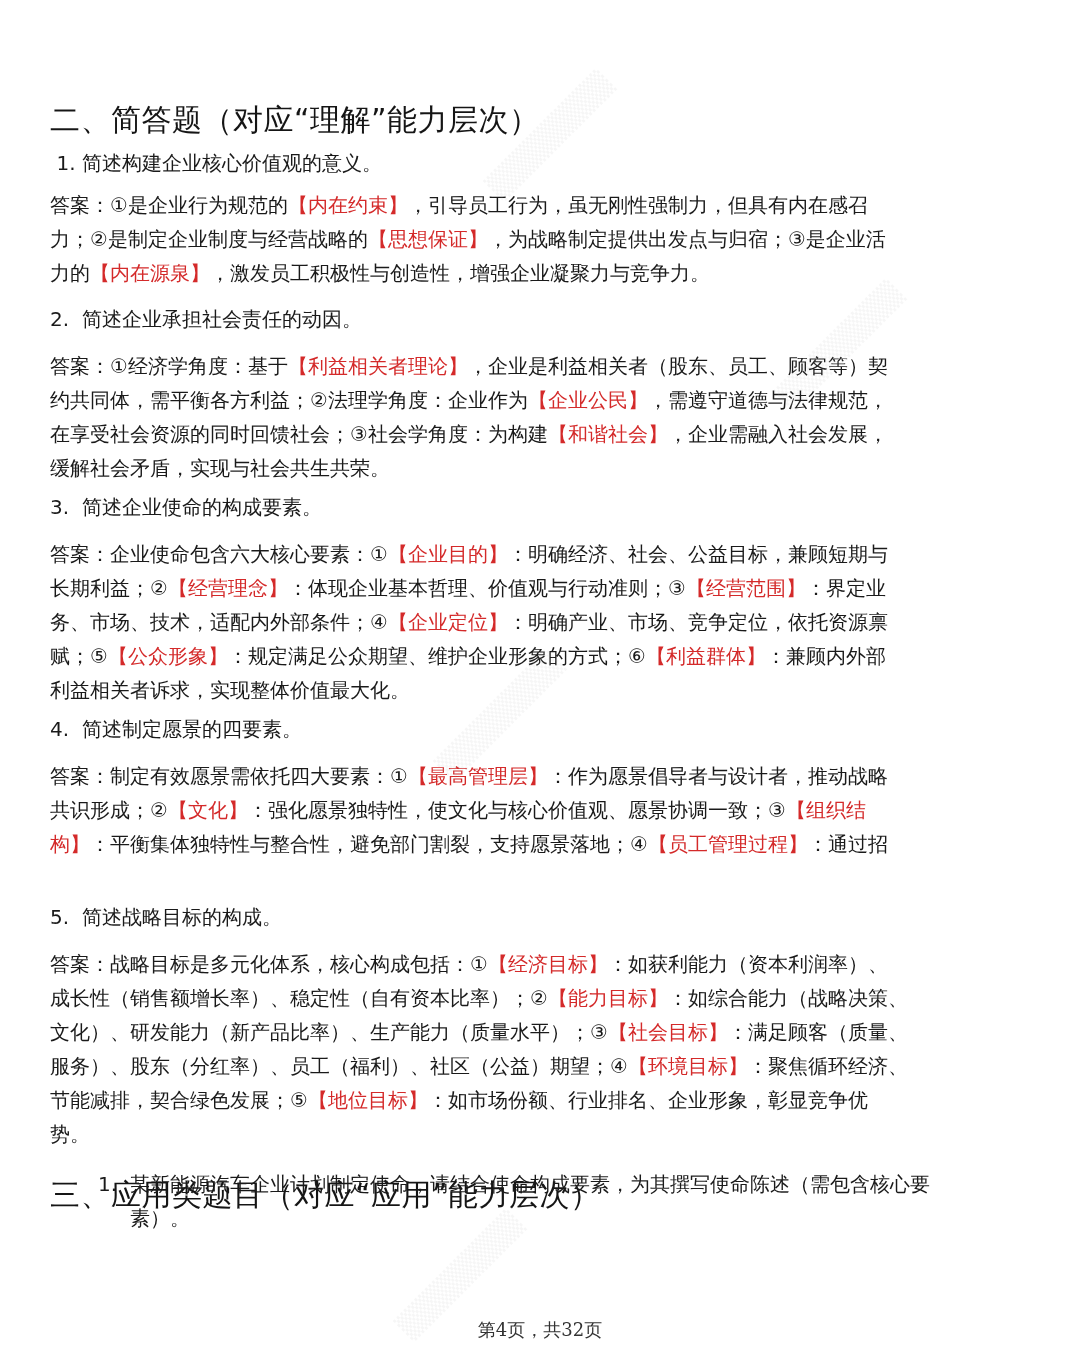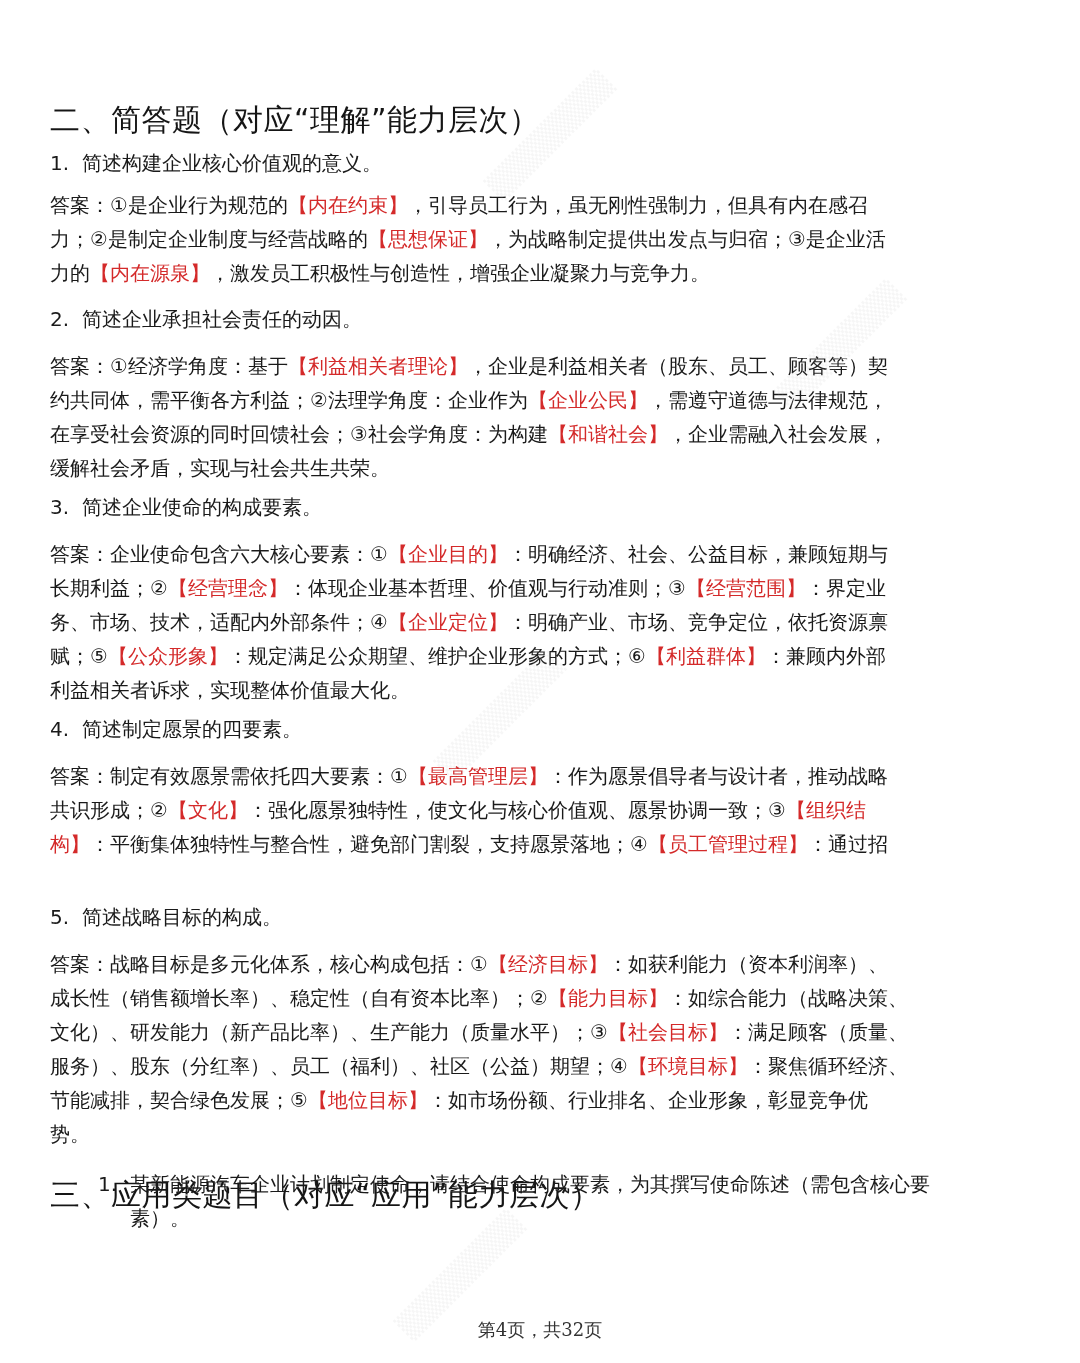--- a/index.html
+++ b/index.html
@@ -32,21 +32,21 @@
       transform: rotate(-45deg); white-space: nowrap; pointer-events: none;
     }
   </style>
 </head>
 <body>
 
 <div class="page">
 
   <h2 class="h2" style="top:100px;">二、简答题（对应“理解”能力层次）</h2>
 
-  <div class="q" style="top:150px;">
+  <div class="q" style="top:150px;text-align:center;">
     <span class="num">1.</span><span>简述构建企业核心价值观的意义。</span>
   </div>
   <div class="ans" style="top:188px;">
       <span class="line"><span>答案：①是企业行为规范的</span><span class="hl">【内在约束】</span><span>，引导员工行为，虽无刚性强制力，但具有内在感召</span></span>
       <span class="line"><span>力；②是制定企业制度与经营战略的</span><span class="hl">【思想保证】</span><span>，为战略制定提供出发点与归宿；③是企业活</span></span>
       <span class="line"><span>力的</span><span class="hl">【内在源泉】</span><span>，激发员工积极性与创造性，增强企业凝聚力与竞争力。</span></span>
     </div>
 
   <div class="q" style="top:306px;">
     <span class="num">2.</span><span>简述企业承担社会责任的动因。</span>

